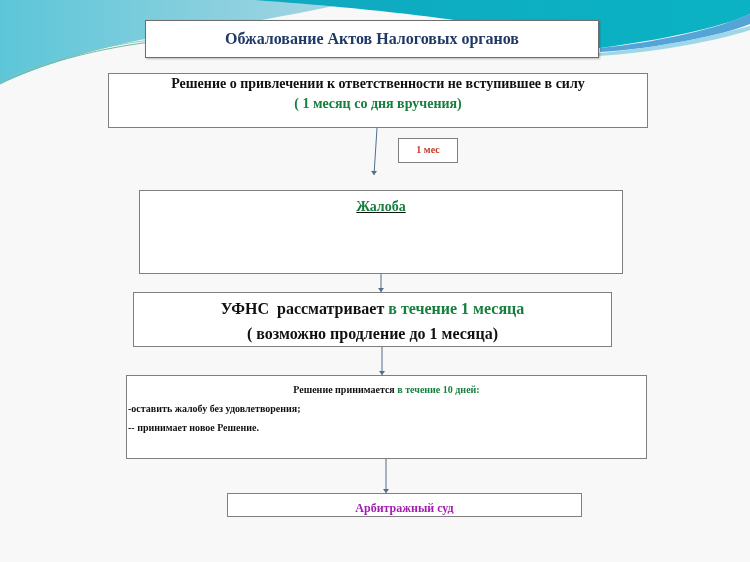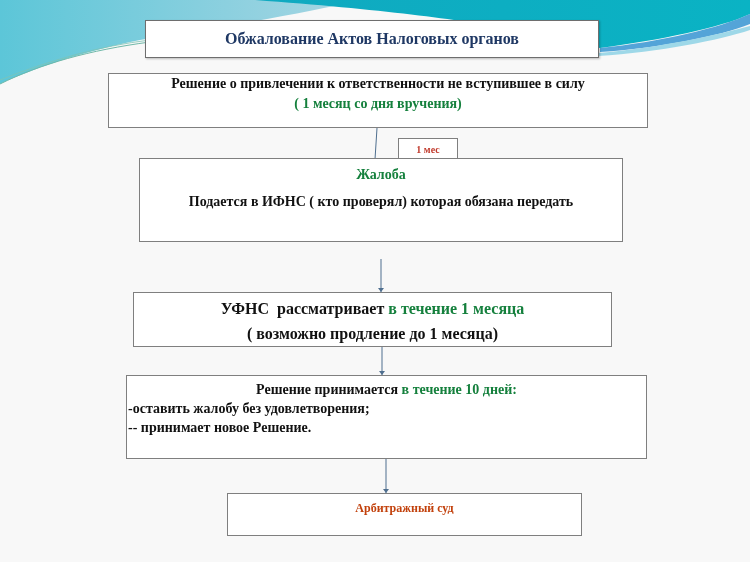--- a/index.html
+++ b/index.html
@@ -18,27 +18,27 @@
   }
   .title-box {
     left: 145px; top: 20px; width: 454px; height: 38px;
     border-color: #6e6e6e;
     color: #1f3864; font-size: 16px; line-height: 36px;
     box-shadow: 1px 1px 2px rgba(0,0,0,0.25);
   }
   .red { color: #15803d; }
   .b1 { left: 108px; top: 73px; width: 540px; height: 55px; font-size: 14px; line-height: 20px; }
   .mes { left: 398px; top: 138px; width: 60px; height: 25px; font-size: 10px; line-height: 22px; color: #c0392b; font-weight: bold; }
-  .b2 { left: 139px; top: 158px; width: 484px; height: 84px; font-size: 14px; padding-top: 5px; line-height: 21px; }
+  .b2 { left: 139px; top: 190px; width: 484px; height: 84px; font-size: 14px; padding-top: 5px; line-height: 21px; text-decoration: underline; }
   .b2 .head { margin-bottom: 6px; }
   .b3 { left: 133px; top: 292px; width: 479px; height: 55px; font-size: 16px; padding-top: 5px; line-height: 22px; }
   .b3 .l2 { margin-top: 3px; }
-  .b4 { left: 126px; top: 375px; width: 521px; height: 84px; font-size: 14px; padding-top: 4px; line-height: 19px; }
+  .b4 { left: 126px; top: 375px; width: 521px; height: 84px; font-size: 10px; padding-top: 4px; line-height: 19px; }
   .b4 .li { text-align: left; padding-left: 1px; }
-  .b5 { left: 227px; top: 493px; width: 355px; height: 43px; font-size: 12px; line-height: 28px; color: #c2410c; }
+  .b5 { left: 227px; top: 493px; width: 355px; height: 24px; font-size: 12px; line-height: 28px; color: #a21caf; }
   svg.arrows { position: absolute; left: 0; top: 0; width: 750px; height: 562px; pointer-events: none; }
 </style>
 </head>
 <body>
 
 <svg class="bg" viewBox="0 0 750 562" preserveAspectRatio="none">
   <defs>
     <linearGradient id="gl" x1="0" y1="0" x2="1" y2="0">
       <stop offset="0" stop-color="#5cc6d8"></stop>
       <stop offset="1" stop-color="#a8d6e3"></stop>
@@ -79,21 +79,20 @@
   <div>Решение о привлечении к ответственности не вступившее в силу</div>
   <div class="red">( 1 месяц со дня вручения)</div>
 </div>
 
 <div class="box mes">
   <span>1 мес</span>
 </div>
 
 <div class="box b2">
   <div class="red head">Жалоба</div>
-  <div>Подается в ИФНС ( кто проверял) которая обязана передать</div>
 </div>
 
 <div class="box b3">
   <div>
     <span style="white-space:pre">УФНС  рассматривает </span><span class="red">в течение 1 месяца</span>
   </div>
   <div class="l2">( возможно продление до 1 месяца)</div>
 </div>
 
 <div class="box b4">

